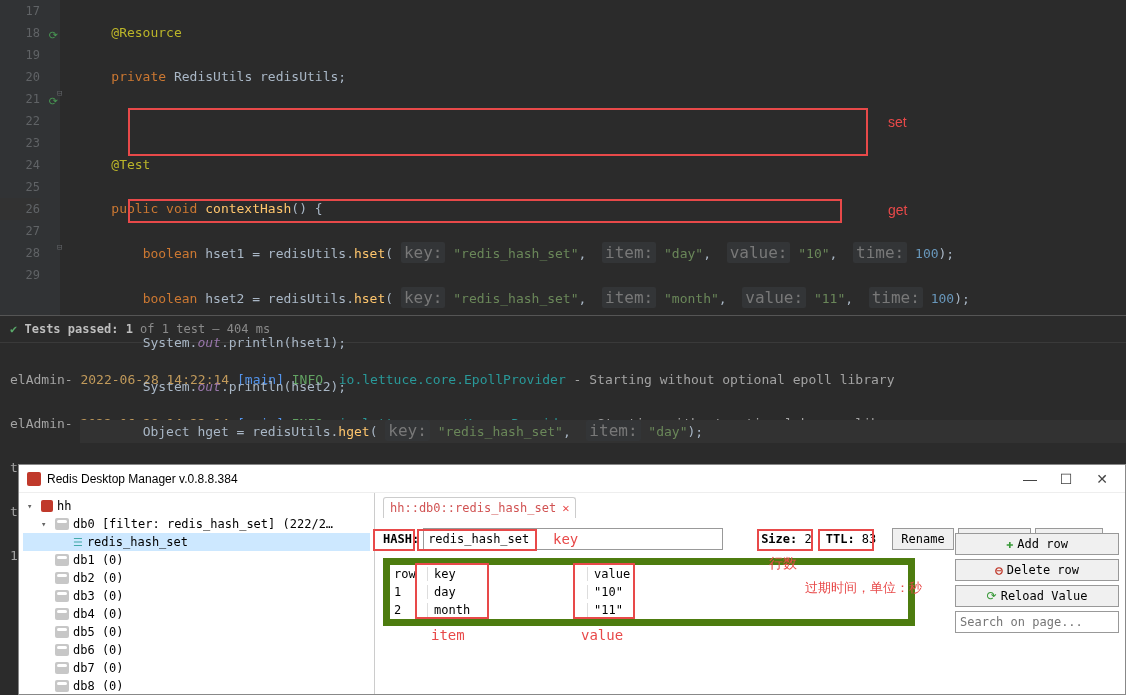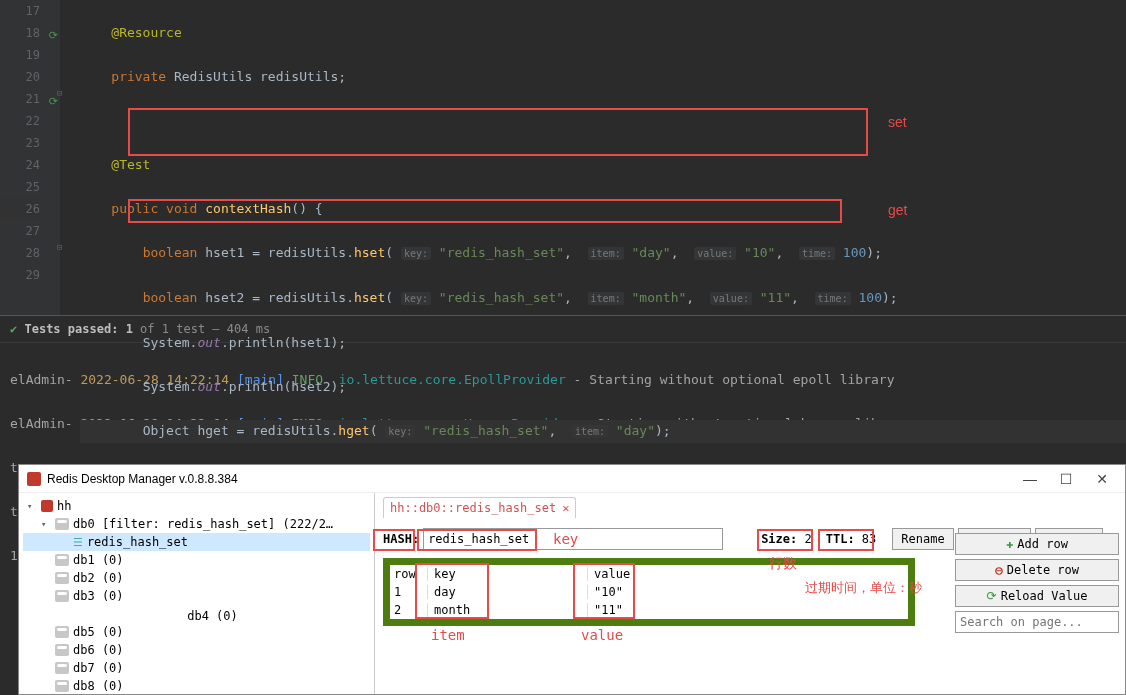--- a/index.html
+++ b/index.html
@@ -50,21 +50,21 @@
     line-height: 22px;
     font-size: 13px;
     white-space: pre;
   }
   .an { color: #bbb529; }
   .kw { color: #cc7832; }
   .cls { color: #a9b7c6; }
   .fn { color: #ffc66d; }
   .str { color: #6a8759; }
   .num { color: #6897bb; text-align: right; }
-  .hint { color: #787878; font-size: 10px; background:#333537; padding:1px 3px; border-radius:2px;}
+  .hint { color: #787878; font-size: 16px; background:#333537; padding:1px 3px; border-radius:2px;}
   .fld { color: #9876aa; font-style: italic;}
   .pln { color: #a9b7c6; }
   .label-red { 
     color: #e84949; 
     position: absolute; 
     font-family: "Microsoft YaHei", sans-serif;
     font-size: 14px;
   }
   .tests-bar {
     background: #2b2b2b;
@@ -287,21 +287,21 @@
           <span>db1 (0)</span>
         </div>
       <div class="tree-row" style="padding-left:32px;">
           <span class="dbicon"></span>
           <span>db2 (0)</span>
         </div>
       <div class="tree-row" style="padding-left:32px;">
           <span class="dbicon"></span>
           <span>db3 (0)</span>
         </div>
-      <div class="tree-row" style="padding-left:32px;flex-direction:column;">
+      <div class="tree-row" style="padding-left:32px;">
           <span class="dbicon"></span>
           <span>db4 (0)</span>
         </div>
       <div class="tree-row" style="padding-left:32px;">
           <span class="dbicon"></span>
           <span>db5 (0)</span>
         </div>
       <div class="tree-row" style="padding-left:32px;">
           <span class="dbicon"></span>
           <span>db6 (0)</span>

